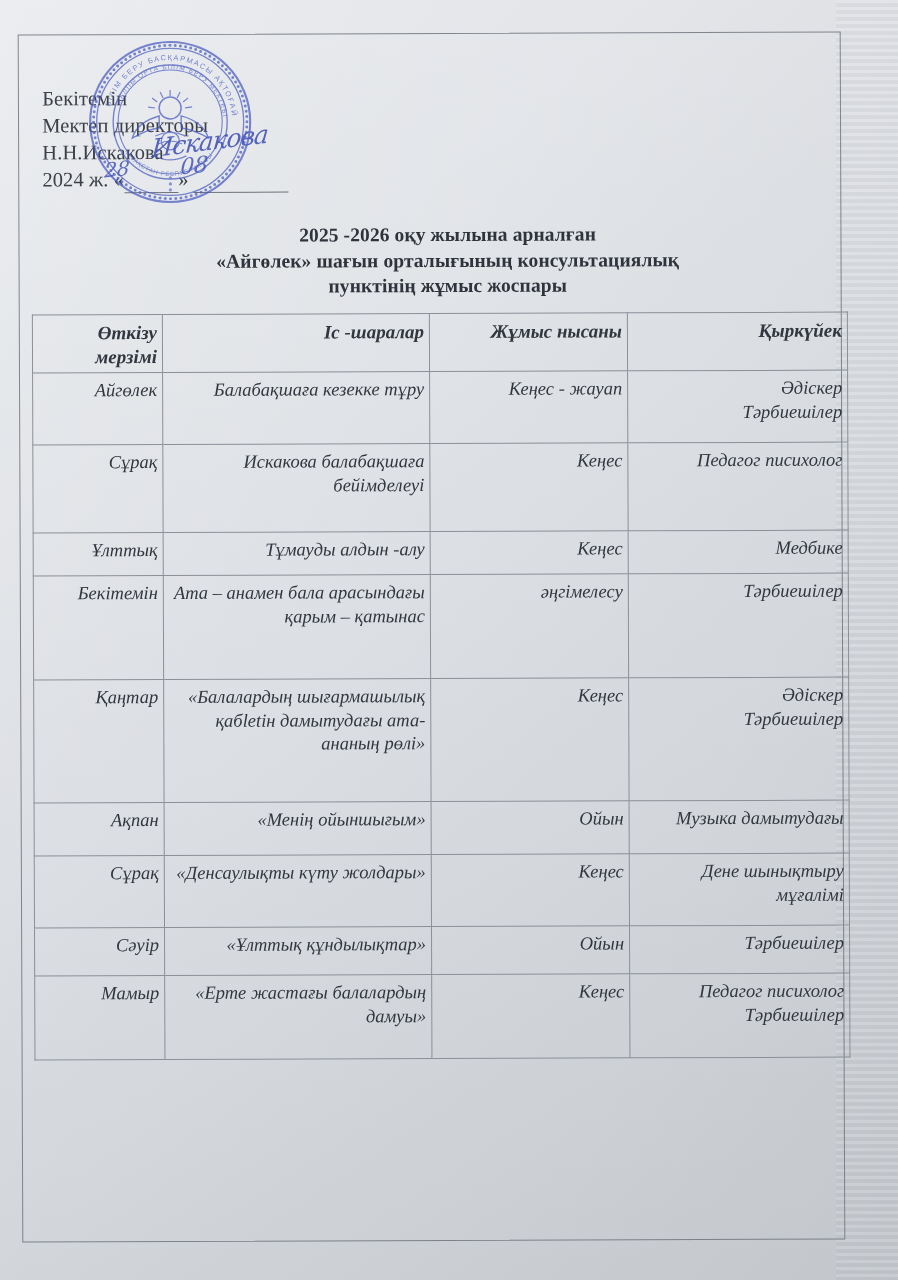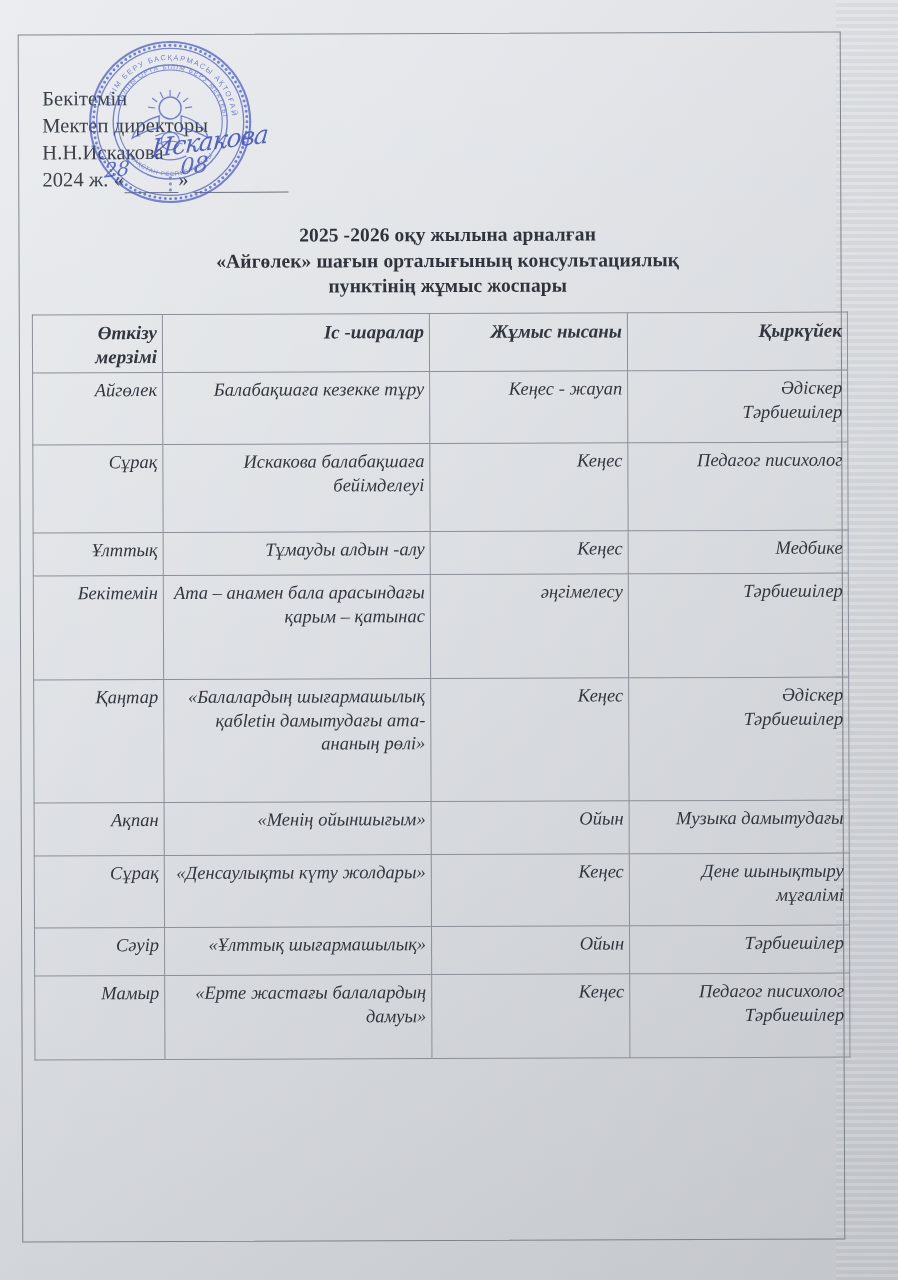--- a/index.html
+++ b/index.html
@@ -398,21 +398,21 @@
         <td>Музыка дамытудағы</td>
       </tr>
       <tr class="h-r6">
         <td>Сұрақ</td>
         <td>«Денсаулықты күту жолдары»</td>
         <td>Кеңес</td>
         <td>Дене шынықтыру мұғалімі</td>
       </tr>
       <tr class="h-r7">
         <td>Сәуір</td>
-        <td>«Ұлттық шығармашылық»</td>
+        <td>«Ұлттық құндылықтар»</td>
         <td>Ойын</td>
         <td>Тәрбиешілер</td>
       </tr>
       <tr class="h-r8">
         <td>Мамыр</td>
         <td>«Ерте жастағы балалардың дамуы»</td>
         <td>Кеңес</td>
         <td>Педагог писихолог<br>Тәрбиешілер</td>
       </tr>
     </tbody>

